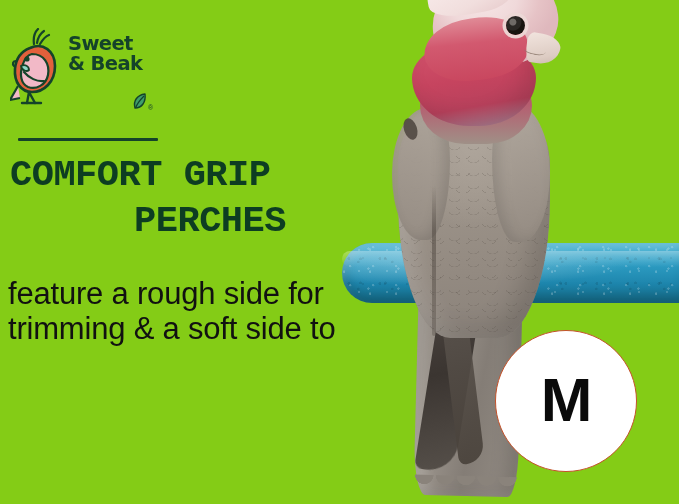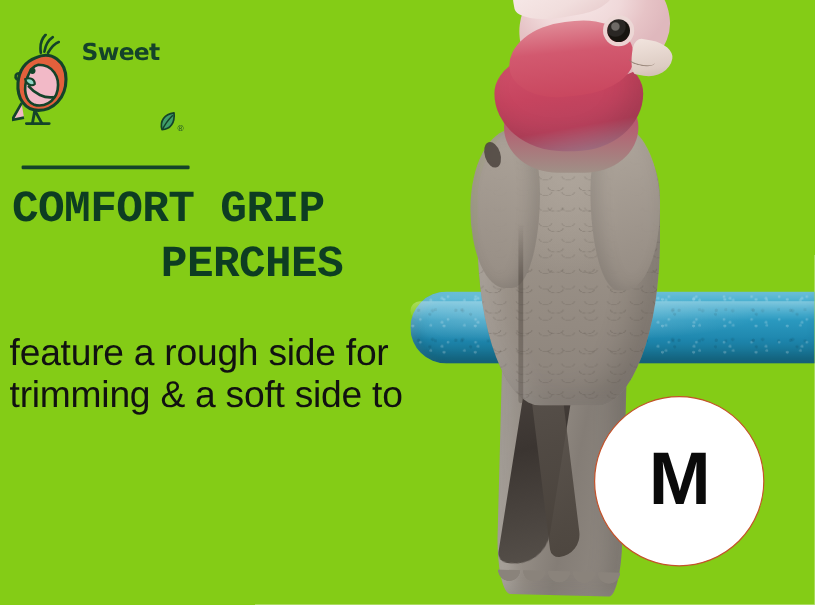--- a/index.html
+++ b/index.html
@@ -247,20 +247,21 @@
 
         <path d="M19 64 L17 75 M19 64 L25 75" stroke="#14432a" stroke-width="2.4" fill="none" stroke-linecap="round"></path>
         <path d="M12 75 L22 75 M21 75 L31 75" stroke="#14432a" stroke-width="2.4" fill="none" stroke-linecap="round"></path>
 
         <path d="M8 58 L0 72 L10 70" fill="#f2b9c7" stroke="#14432a" stroke-width="2.2" stroke-linejoin="round"></path>
       </svg>
     </div>
 
     <div class="logo-words">
       <div class="logo-line">Sweet</div>
+      <div class="logo-line">&amp; Beak</div>
     </div>
 
     <div class="logo-leaf">
       <svg width="16" height="20" viewBox="0 0 16 20">
         <path d="M13 2 C5 3, 1 9, 3 16 C10 16, 14 10, 13 2 Z" fill="#3f9e6a" stroke="#14432a" stroke-width="1.4" stroke-linejoin="round"></path>
         <path d="M12 4 C8 8, 5 12, 3.5 16" stroke="#14432a" stroke-width="1.2" fill="none"></path>
       </svg>
     </div>
 
     <div class="logo-reg">®</div>

